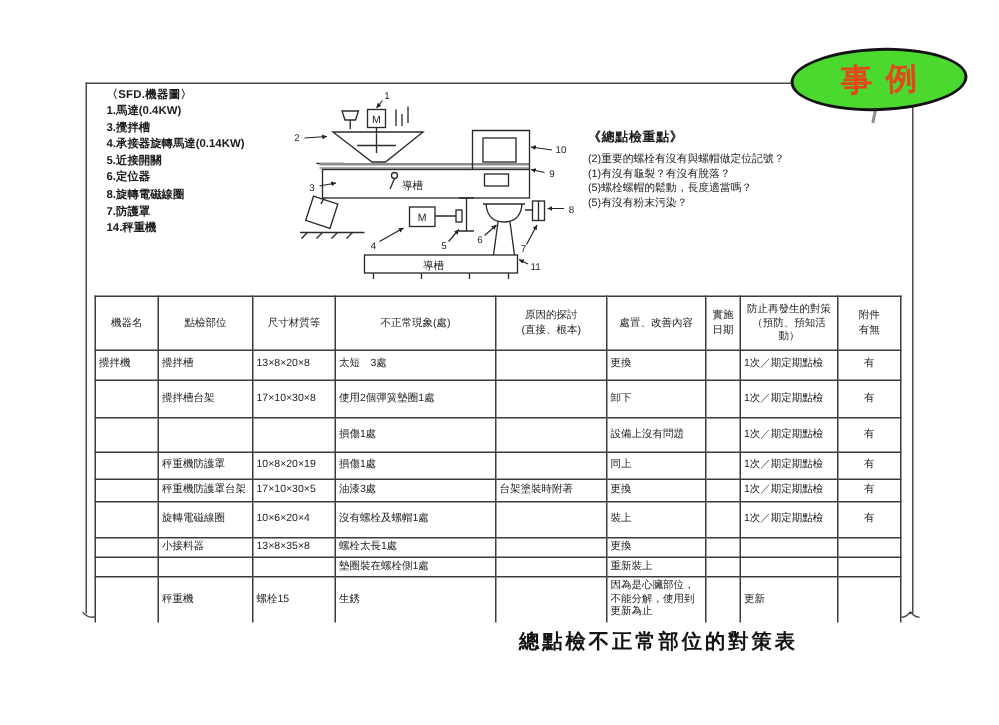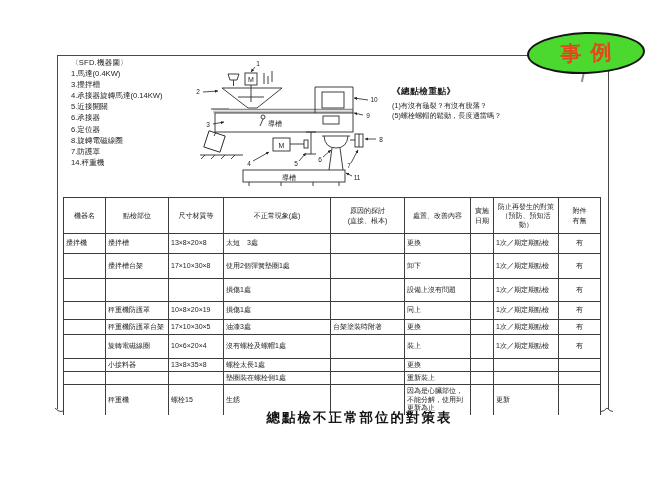--- a/index.html
+++ b/index.html
@@ -26,21 +26,21 @@
     font-family:"Liberation Serif", serif;font-weight:bold;font-size:21px;
     color:#e2481c;letter-spacing:9px;text-indent:9px;line-height:1;
   }
   .stamp-tail{
     position:absolute;left:582px;top:71px;width:2px;height:11px;background:#8d8d8d;
     transform:rotate(12deg);
   }
   
   .equip{position:absolute;left:71px;top:57px;width:130px;font-size:7.6px;line-height:11.1px;}
   .equip .t{letter-spacing:0.2px;}
-  .equip div{white-space:nowrap;}
+  .equip div{white-space:nowrap;font-weight:bold;}
   
   .points{position:absolute;left:392px;top:86px;width:210px;}
   .points .t{font-size:8.6px;font-weight:bold;margin-bottom:3px;letter-spacing:0.5px;}
   .points div.i{font-size:7.2px;line-height:9.6px;white-space:nowrap;}
   
   .diagram{position:absolute;left:183px;top:53px;width:215px;height:145px;}
   .diagram svg{display:block;}
   
   table.doc{
     position:absolute;left:63px;top:197px;width:537px;
@@ -50,21 +50,21 @@
     border:1px solid #3c3c3c;font-weight:normal;
     font-size:7px;line-height:1.18;padding:1px 2px;vertical-align:middle;
     overflow:hidden;word-break:break-all;
   }
   table.doc th{text-align:center;white-space:pre-line;line-height:1.3;}
   table.doc td{text-align:left;}
   table.doc td.cc{text-align:center;}
   table.doc tr.last td{border-bottom:none;}
   
   .caption{
-    position:absolute;left:187px;top:409px;width:345px;text-align:center;
+    position:absolute;left:187px;top:419px;width:345px;text-align:right;
     font-size:13.5px;font-weight:bold;letter-spacing:2px;color:#141414;
   }
 </style>
 </head>
 <body>
 
 <div class="sheet"></div>
 
 <svg class="wavy-edge" viewBox="0 0 558 16">
   <path id="wavy-path" fill="none" stroke="#4a4a4a" stroke-width="1" d="M0 4 q6 7 12 0 q6 7 12 0 q6 7 12 0 q6 7 12 0 q6 7 12 0 q6 7 12 0 q6 7 12 0 q6 7 12 0 q6 7 12 0 q6 7 12 0 q6 7 12 0 q6 7 12 0 q6 7 12 0 q6 7 12 0 q6 7 12 0 q6 7 12 0 q6 7 12 0 q6 7 12 0 q6 7 12 0 q6 7 12 0 q6 7 12 0 q6 7 12 0 q6 7 12 0 q6 7 12 0 q6 7 12 0 q6 7 12 0 q6 7 12 0 q6 7 12 0 q6 7 12 0 q6 7 12 0 q6 7 12 0 q6 7 12 0 q6 7 12 0 q6 7 12 0 q6 7 12 0 q6 7 12 0 q6 7 12 0 q6 7 12 0 q6 7 12 0 q6 7 12 0 q6 7 12 0 q6 7 12 0 q6 7 12 0 q6 7 12 0 q6 7 12 0 q6 7 12 0 q6 7 12 0"></path>
@@ -74,31 +74,32 @@
   <span>事例</span>
 </div>
 <div class="stamp-tail"></div>
 
 <div class="equip">
   <div class="t">〈SFD.機器圖〉</div>
   <div>1.馬達(0.4KW)</div>
   <div>3.攪拌槽</div>
   <div>4.承接器旋轉馬達(0.14KW)</div>
   <div>5.近接開關</div>
-  <div>6.承接器</div>
   <div>6.定位器</div>
   <div>8.旋轉電磁線圈</div>
   <div>7.防護罩</div>
   <div>14.秤重機</div>
 </div>
 
 <div class="points">
   <div class="t">《總點檢重點》</div>
+  <div class="i">(2)重要的螺栓有沒有與螺帽做定位記號？</div>
   <div class="i">(1)有沒有龜裂？有沒有脫落？</div>
   <div class="i">(5)螺栓螺帽的鬆動，長度適當嗎？</div>
+  <div class="i">(5)有沒有粉末污染？</div>
 </div>
 
 <div class="diagram">
 <svg width="215" height="145" viewBox="0 0 215 145">
   <defs>
     <marker id="ah" markerWidth="6" markerHeight="6" refX="4" refY="2" orient="auto">
       <path d="M0,0 L4,2 L0,4 Z" fill="#222"></path>
     </marker>
   </defs>
   <g stroke="#2b2b2b" stroke-width="0.9" fill="none">

